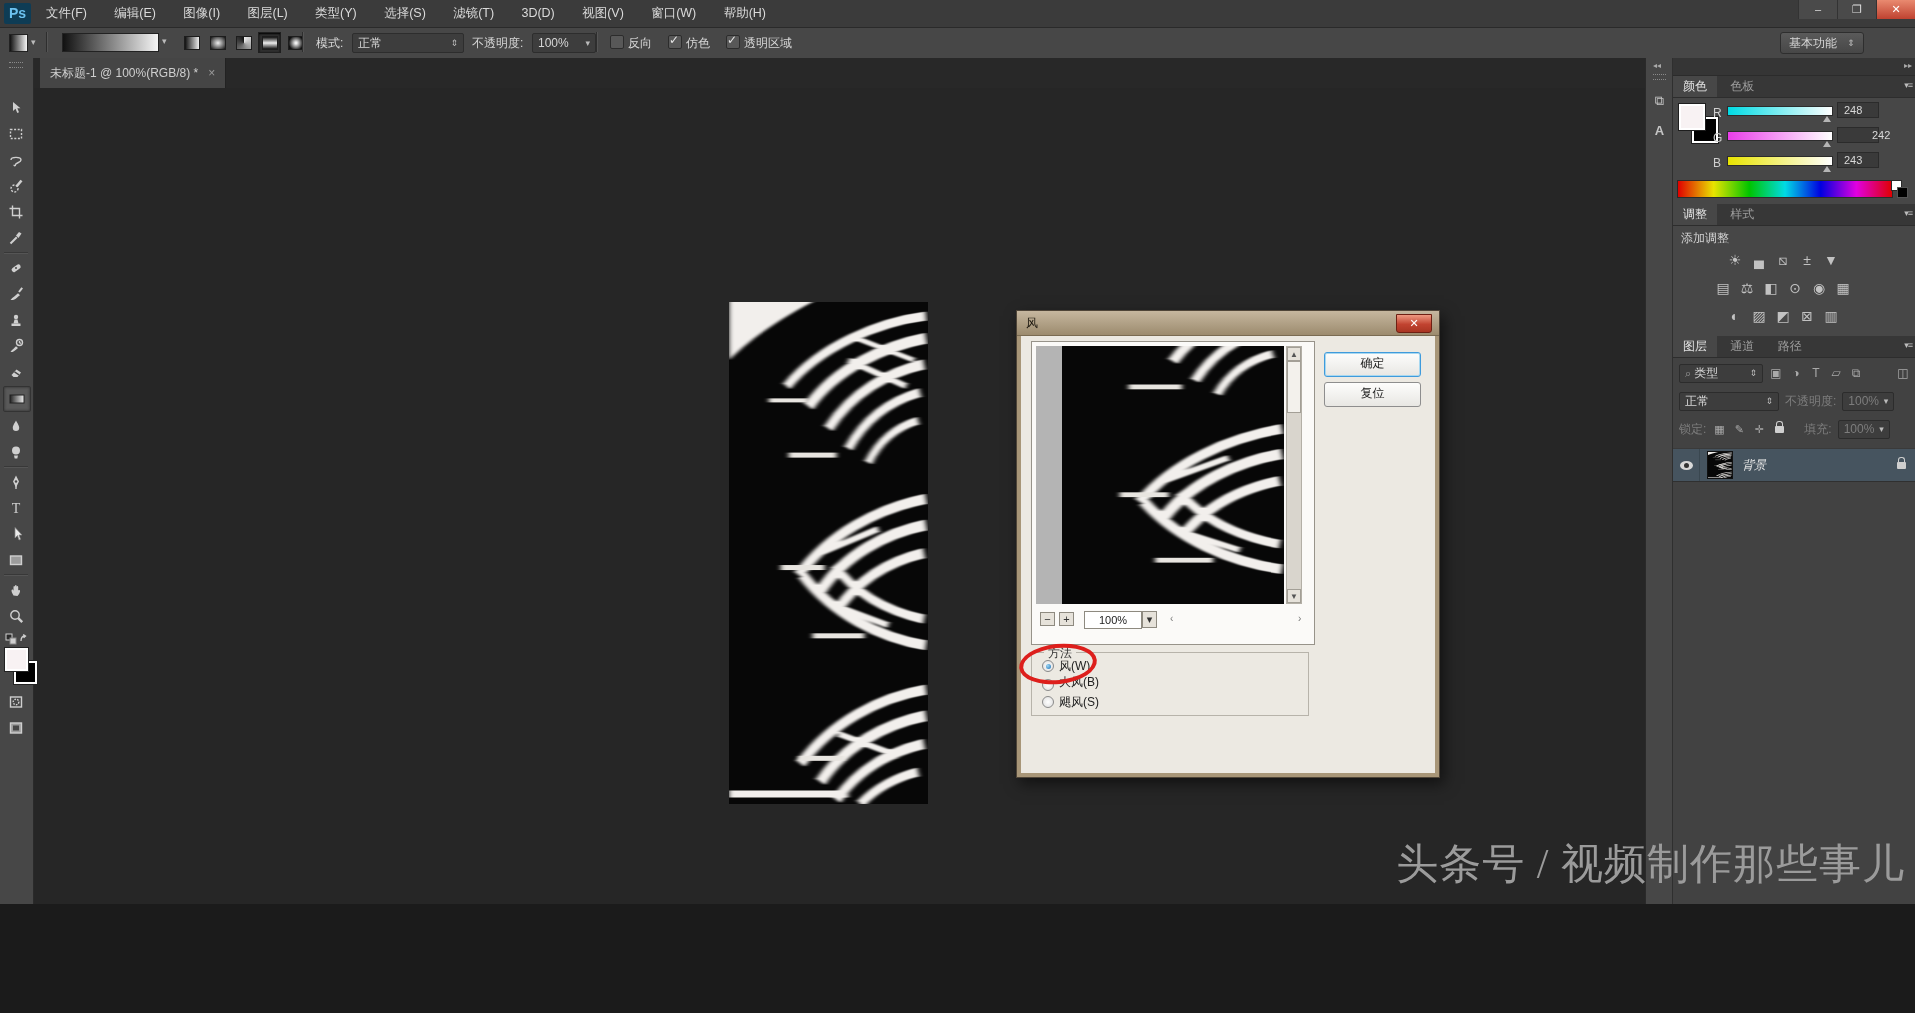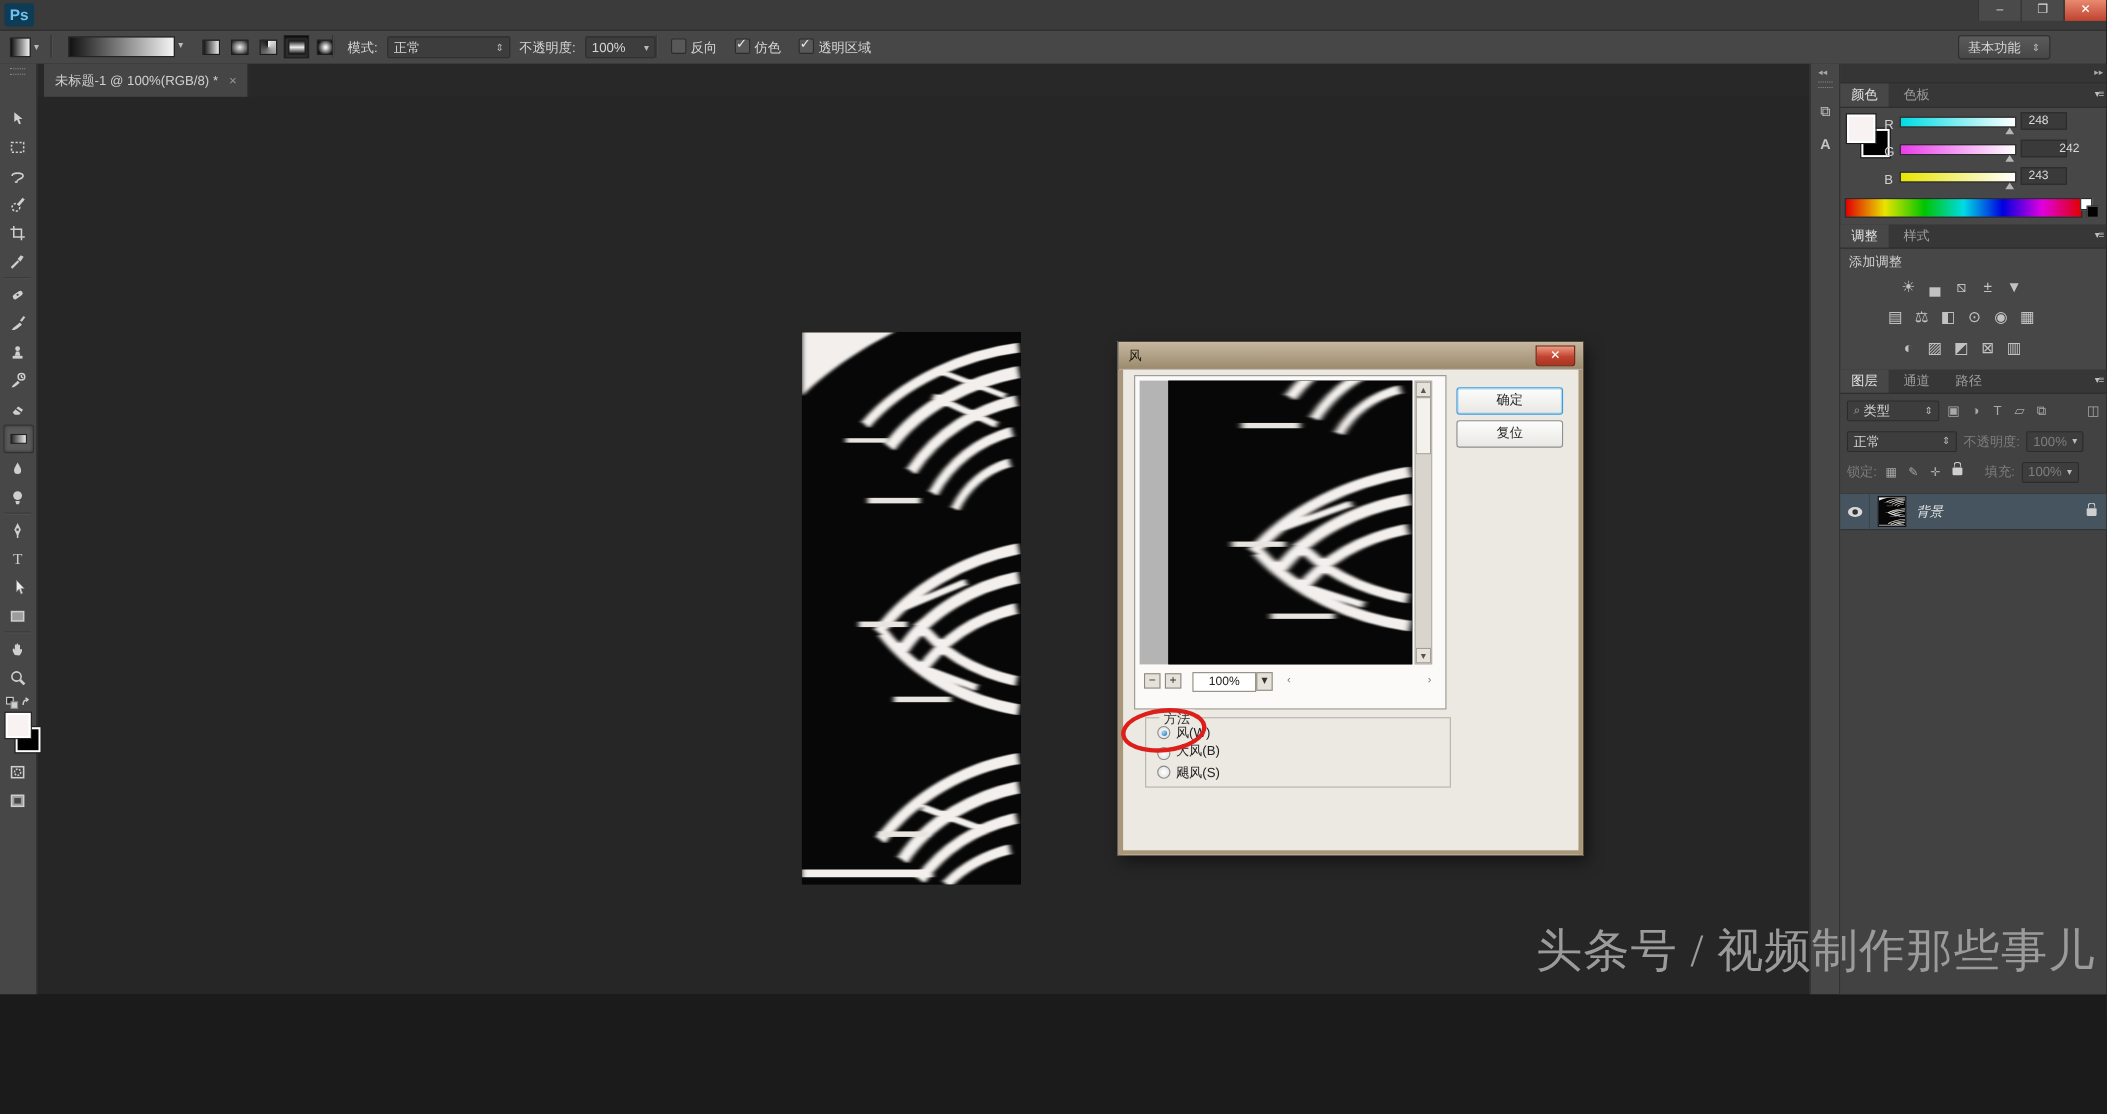--- a/index.html
+++ b/index.html
@@ -53,21 +53,21 @@
   #preview-gray{left:4px;top:4px;width:26px;height:258px;background:#b4b4b4;}
   #preview-img{left:30px;top:4px;width:222px;height:258px;background:#050505;overflow:hidden;}
   #vscroll{left:254px;top:4px;width:16px;height:258px;background:#d9d5cd;border:1px solid #b3afa6;box-sizing:border-box;}
   .scrbtn{width:14px;height:14px;background:#e6e2da;border:1px solid #a39f96;box-sizing:border-box;
           font-size:8px;color:#555;text-align:center;line-height:13px;}
   #vthumb{left:0px;top:14px;width:14px;height:52px;background:#f3f1ec;border:1px solid #a39f96;box-sizing:border-box;}
   .zbtn{width:15px;height:14px;background:#e6e2da;border:1px solid #8e8a80;box-sizing:border-box;
         text-align:center;line-height:12px;font-size:11px;color:#333;}
   #zoomfield{width:56px;height:16px;background:#fff;border:1px solid #8e8a80;text-align:center;
              line-height:16px;font-size:11px;color:#222;}
-  .groupbox{border:1px solid #b7b3aa;margin-left:10px;}
+  .groupbox{border:1px solid #b7b3aa;}
   .legend{position:absolute;top:-8px;left:12px;background:#ece9e2;padding:0 4px;color:#333;font-size:12px;}
   .radio-row{position:absolute;left:10px;display:flex;align-items:center;gap:5px;height:14px;}
   .radio{width:12px;height:12px;border-radius:50%;background:radial-gradient(#fff,#dcdcdc);
          border:1px solid #8a8a8a;box-sizing:border-box;position:relative;}
   .radio.checked::after{content:"";position:absolute;left:2.5px;top:2.5px;width:5px;height:5px;border-radius:50%;
          background:radial-gradient(circle at 35% 35%,#9fd8f5,#1a6fb5);}
   .radio-label{color:#222;font-size:12px;}
   .dlgbtn{position:absolute;left:303px;width:95px;height:23px;background:linear-gradient(#fdfdfc,#e8e7e3);
           border:1px solid #8e8e8e;border-radius:3px;text-align:center;line-height:21px;color:#222;font-size:12px;}
   .dlgbtn.default{border:1px solid #3f9bdc;box-shadow:0 0 0 1px #a8d8f0 inset;}
@@ -145,20 +145,33 @@
           <rect x="84" y="330" width="52" height="5"></rect>
             <rect x="52" y="262" width="44" height="5"></rect>
           <rect x="70" y="452" width="46" height="5"></rect>
         </g>
       </g>
     </defs>
   </svg>
 
   <div class="abs" id="menubar">
     <div class="abs" id="pslogo">Ps</div>
+    <div class="abs" style="left:34px;top:0;">
+      <span class="menuitem">文件(F)</span>
+      <span class="menuitem">编辑(E)</span>
+      <span class="menuitem">图像(I)</span>
+      <span class="menuitem">图层(L)</span>
+      <span class="menuitem">类型(Y)</span>
+      <span class="menuitem">选择(S)</span>
+      <span class="menuitem">滤镜(T)</span>
+      <span class="menuitem">3D(D)</span>
+      <span class="menuitem">视图(V)</span>
+      <span class="menuitem">窗口(W)</span>
+      <span class="menuitem">帮助(H)</span>
+    </div>
     <div class="abs" id="winctrl">
       <span class="wbtn">–</span><span class="wbtn">❐</span><span class="wbtn close">✕</span>
     </div>
   </div>
 
   <div class="abs" id="optbar">
     <div class="abs grad-swatch" style="left:9px;top:6px;width:17px;height:16px;"></div>
     <span class="abs ddarrow" style="left:31px;top:9px;">▾</span>
     <span class="abs sep" style="left:46px;top:4px;"></span>
     <div class="abs grad-swatch" style="left:62px;top:5px;width:95px;height:17px;"></div>

